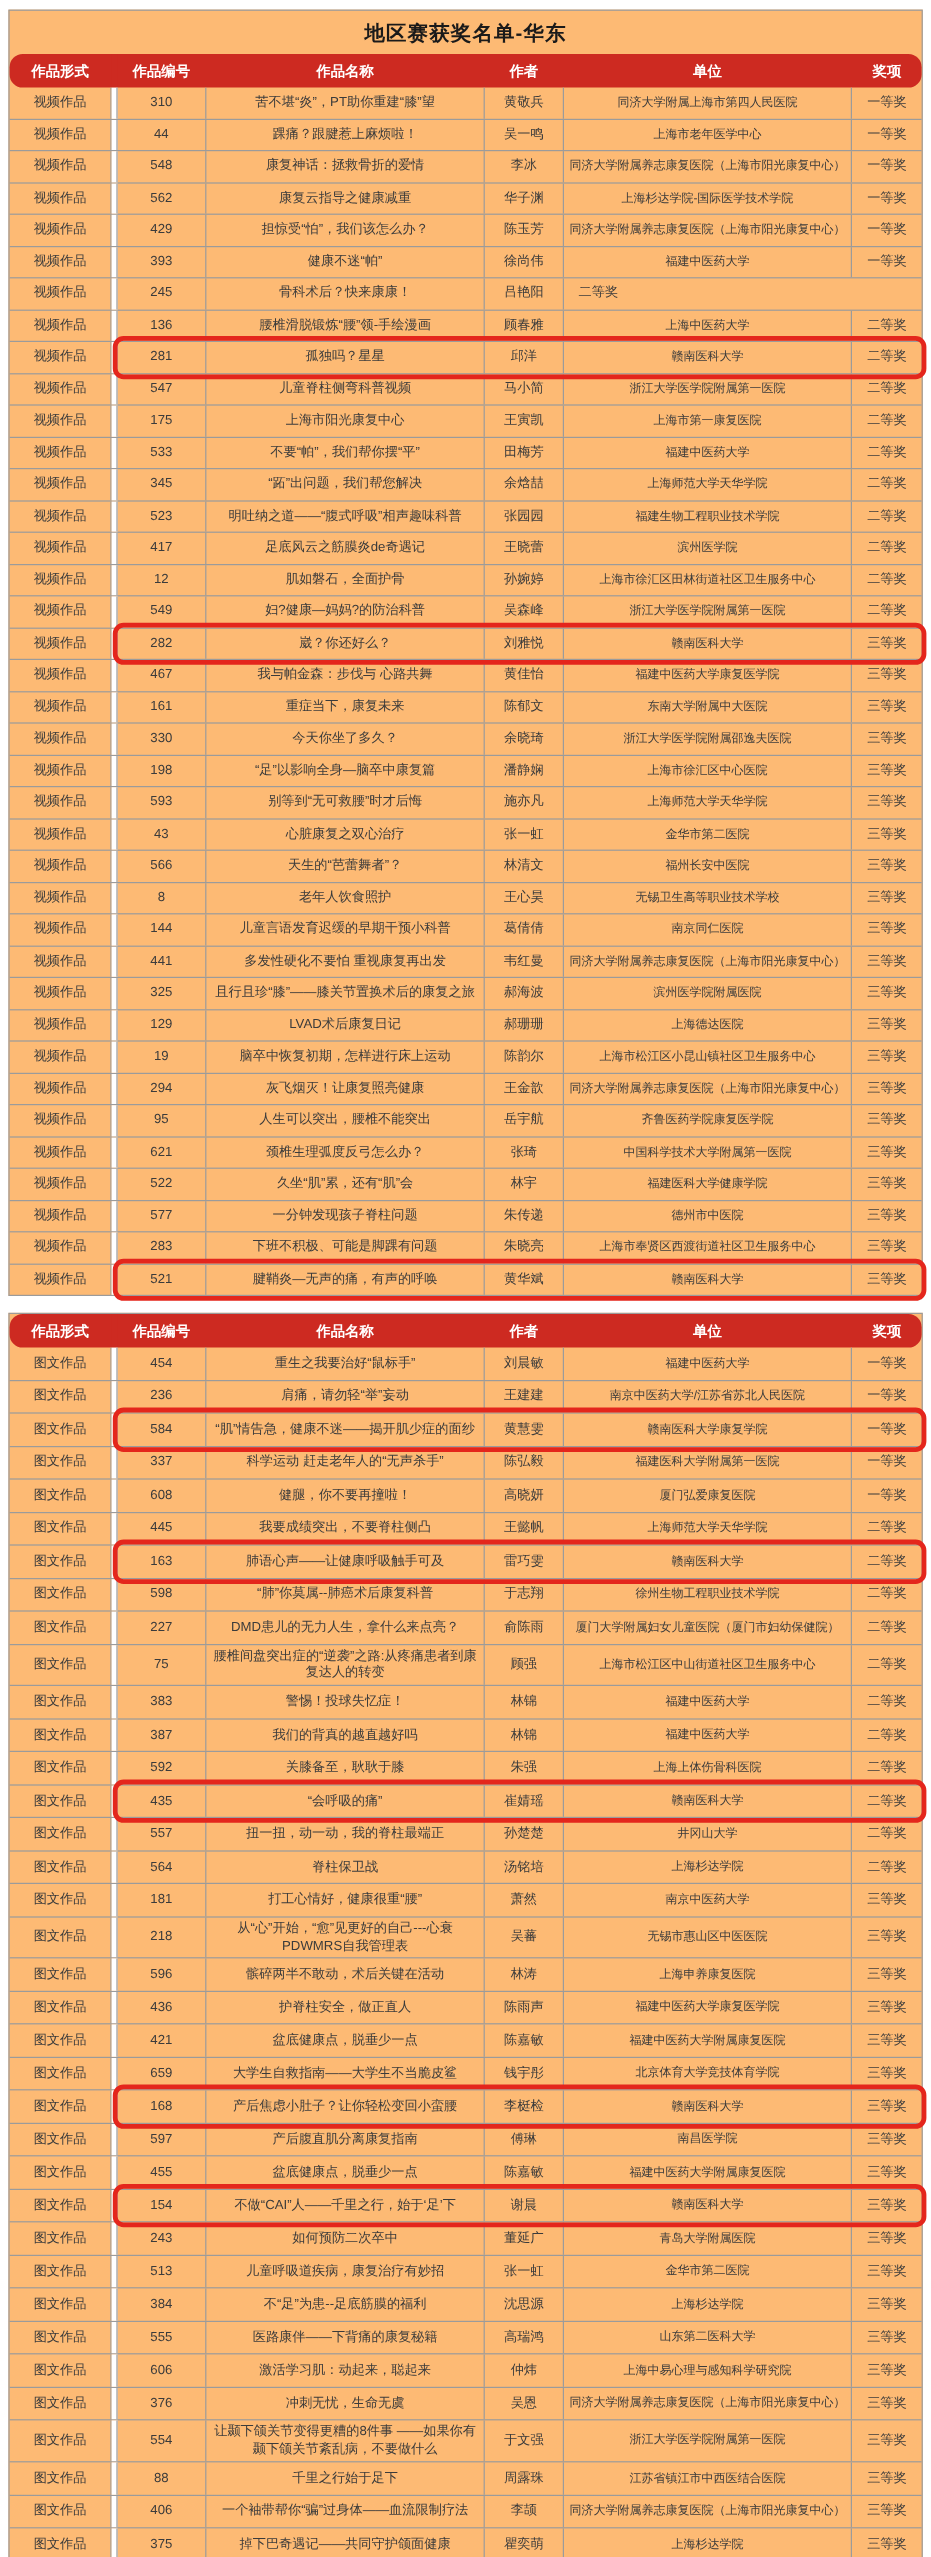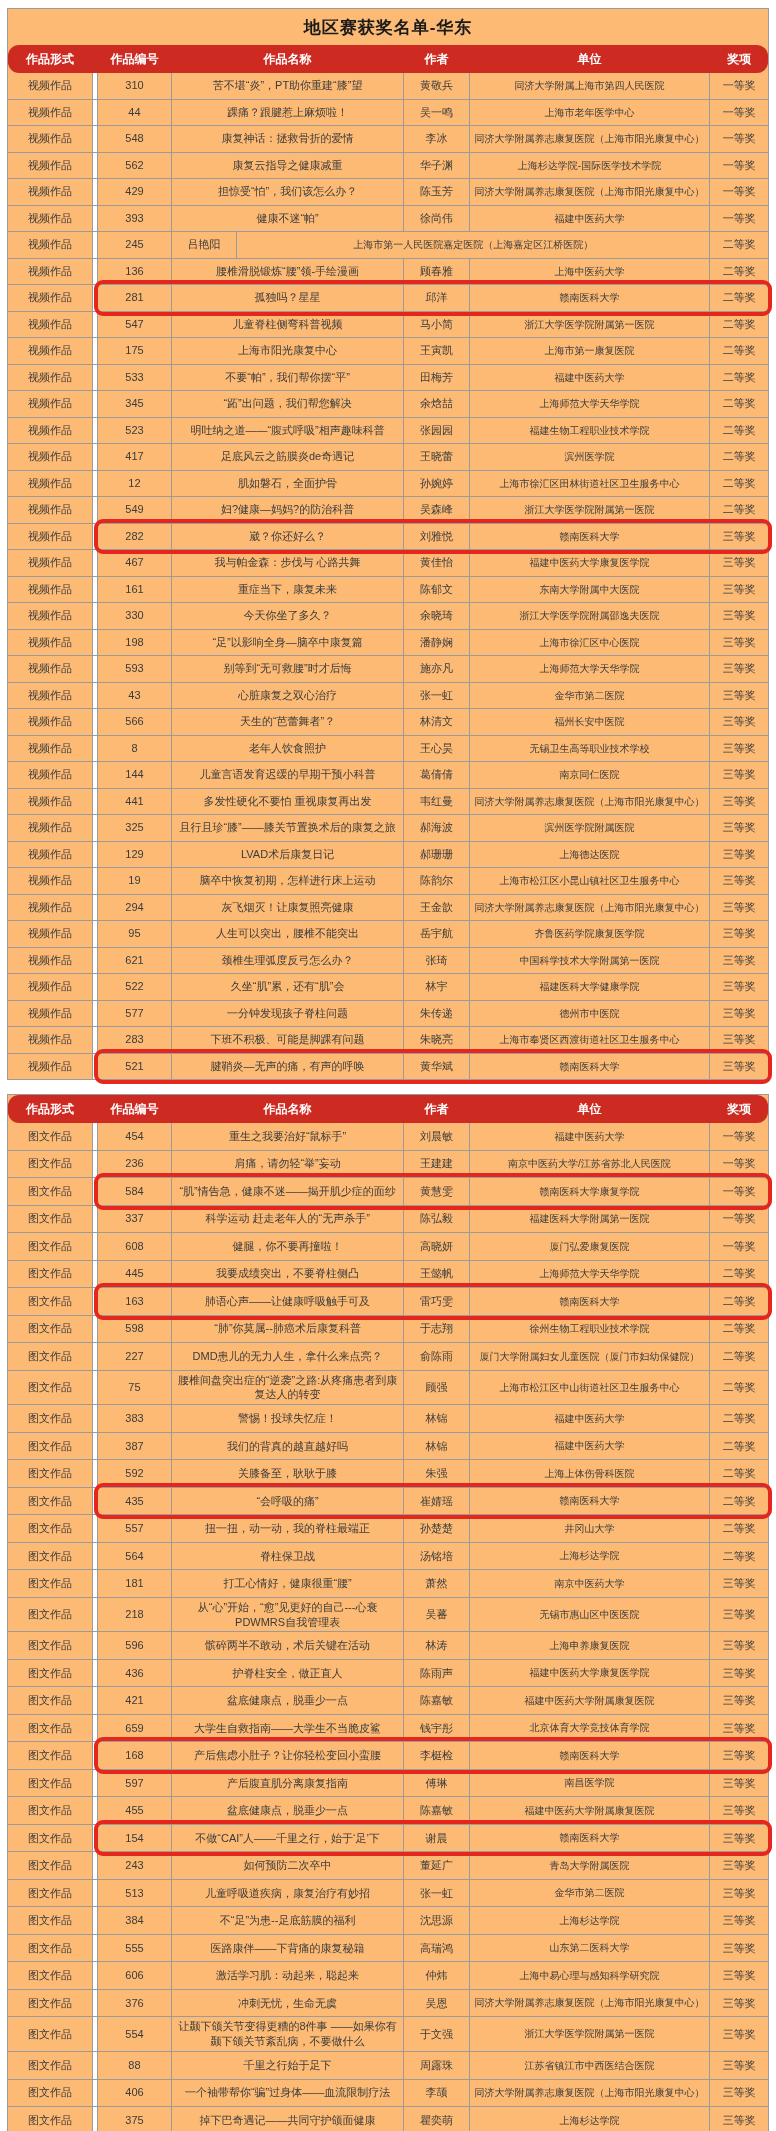--- a/index.html
+++ b/index.html
@@ -111,22 +111,22 @@
     <div class="cell c1">393</div>
     <div class="cell c2">健康不迷“帕”</div>
     <div class="cell c3">徐尚伟</div>
     <div class="cell c4">福建中医药大学</div>
     <div class="cell c5">一等奖</div>
   </div>
       <div class="trow">
     <div class="cell c0">视频作品</div>
     <div class="gapcol"></div>
     <div class="cell c1">245</div>
+    <div class="cell c2">骨科术后？快来康康！</div>
     <div class="cell c3">吕艳阳</div>
-    <div class="cell c4">上海市第一人民医院嘉定医院（上海嘉定区江桥医院）</div>
     <div class="cell c5">二等奖</div>
   </div>
       <div class="trow">
     <div class="cell c0">视频作品</div>
     <div class="gapcol"></div>
     <div class="cell c1">136</div>
     <div class="cell c2">腰椎滑脱锻炼“腰”领-手绘漫画</div>
     <div class="cell c3">顾春雅</div>
     <div class="cell c4">上海中医药大学</div>
     <div class="cell c5">二等奖</div>

